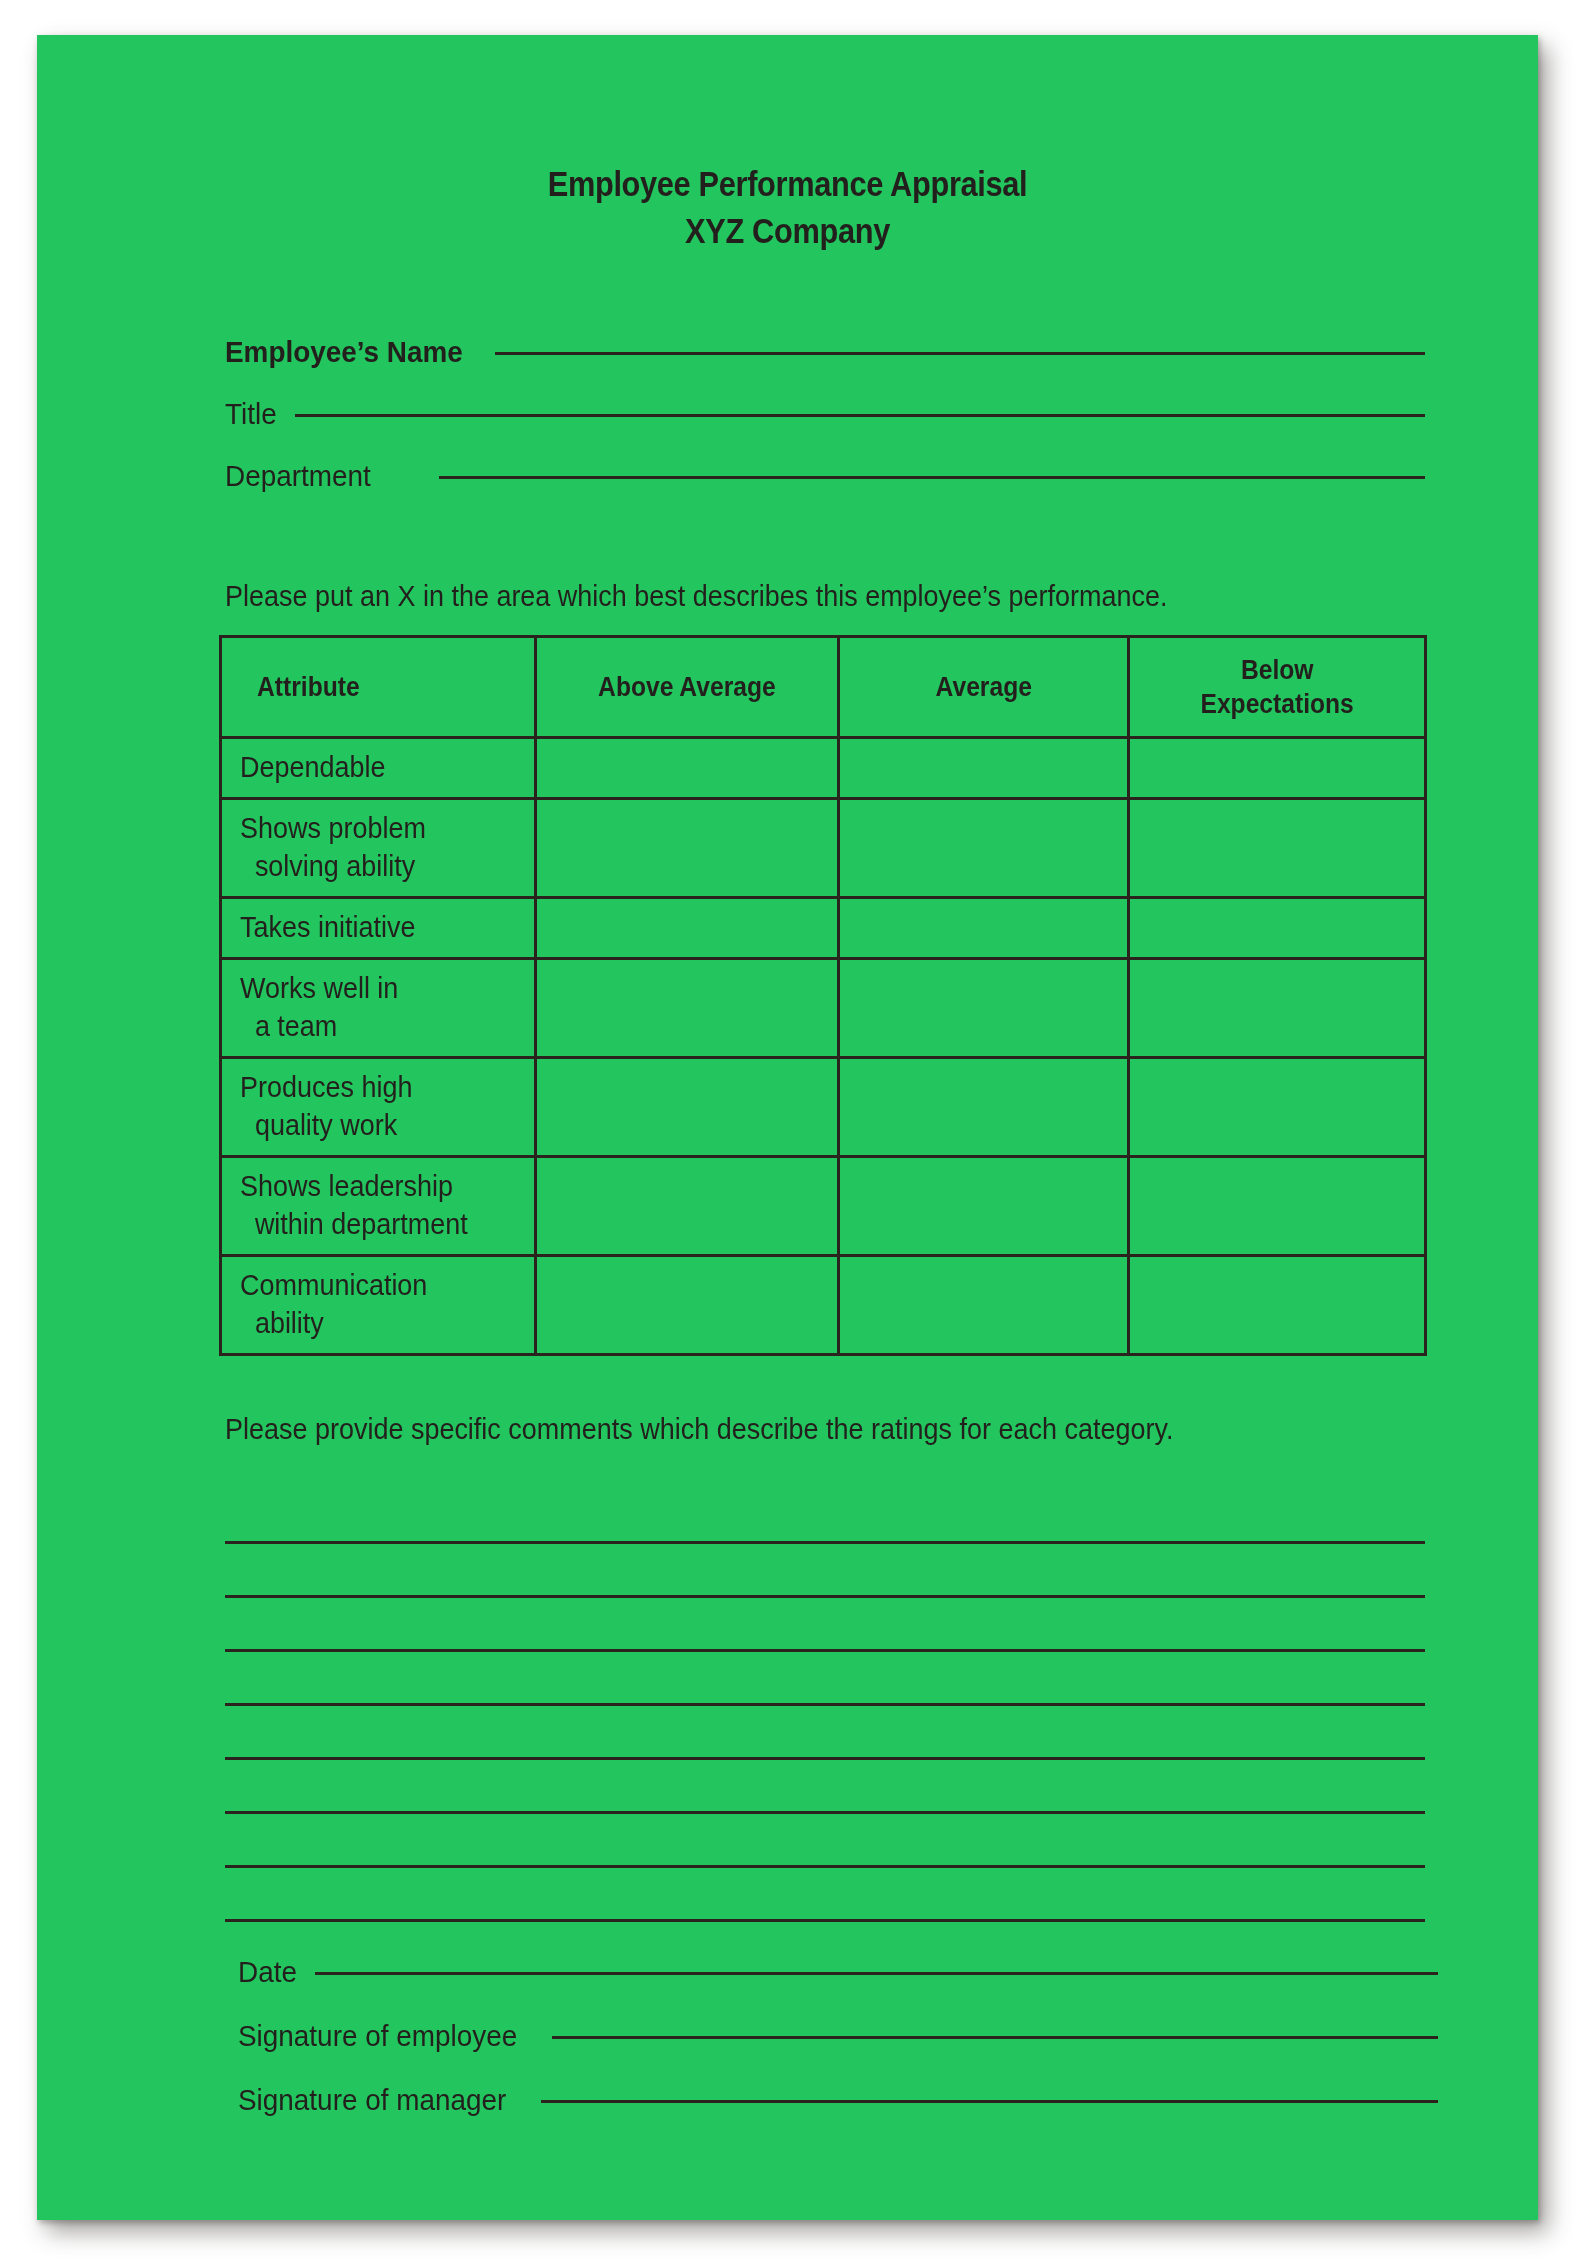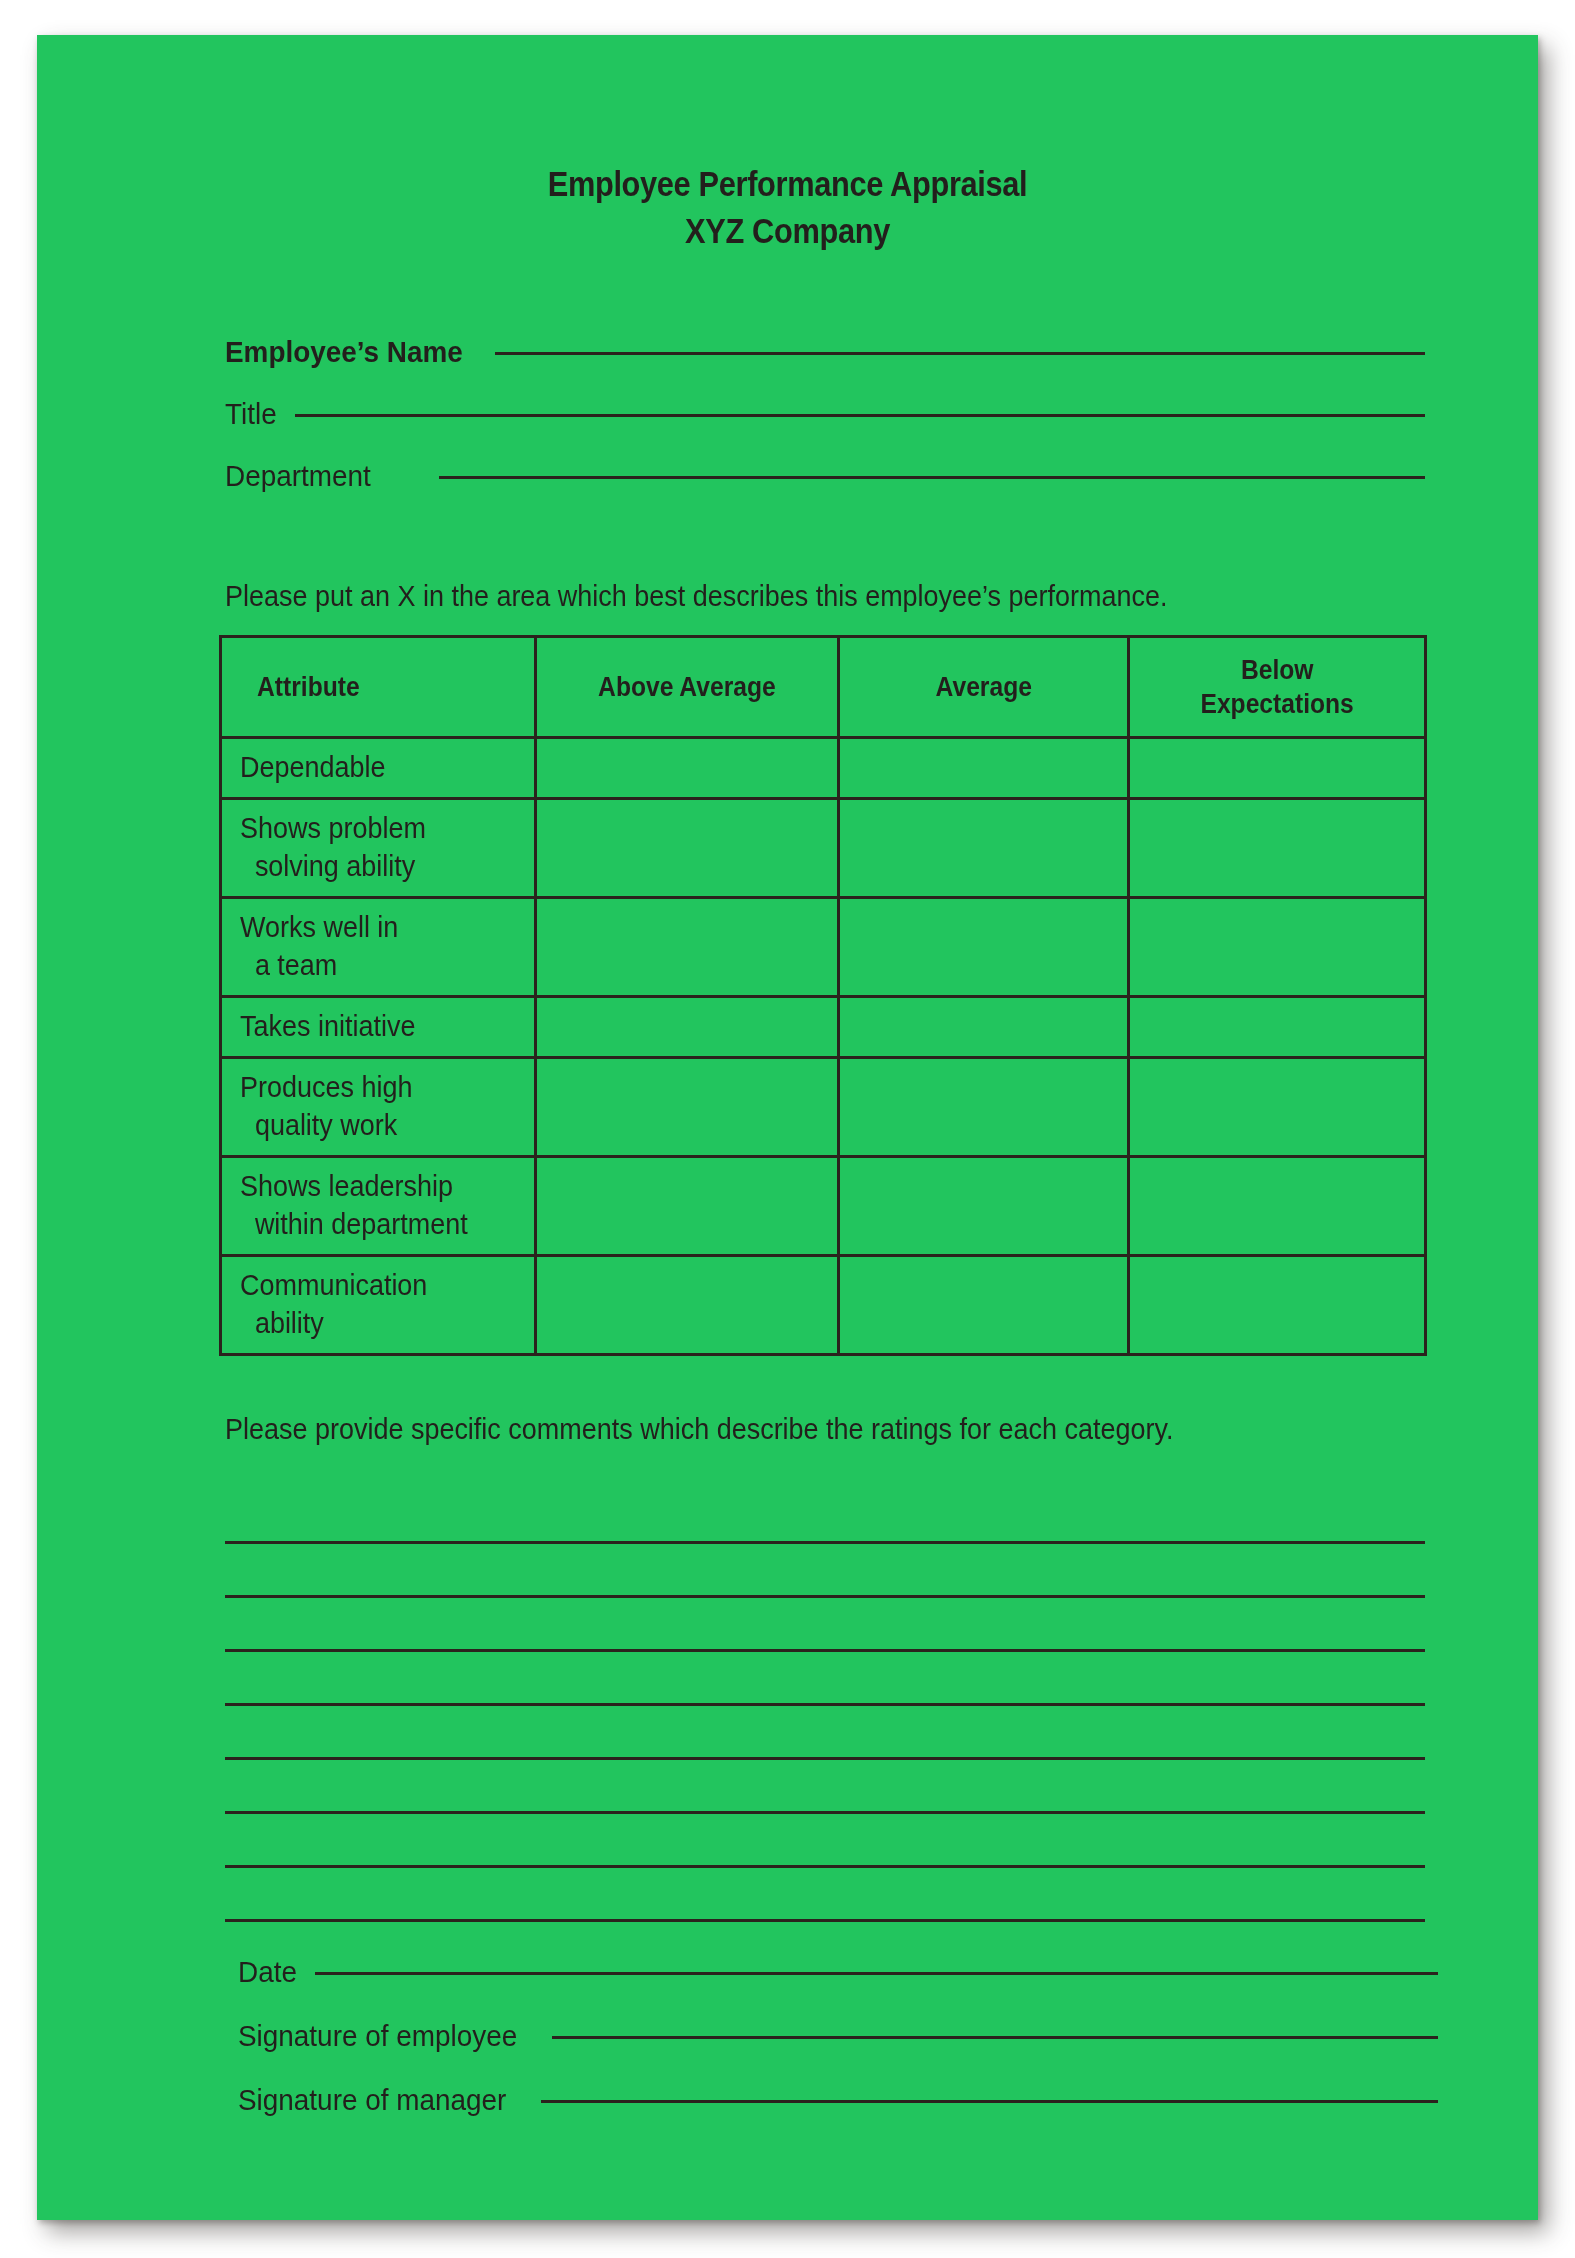--- a/index.html
+++ b/index.html
@@ -212,31 +212,31 @@
           <span class="attr-line">Shows problem</span>
           <span class="attr-line cont">solving ability</span>
         </td>
         <td class="mark-cell"></td>
         <td class="mark-cell"></td>
         <td class="mark-cell"></td>
       </tr>
 
       <tr>
         <td class="attr-cell">
+          <span class="attr-line">Takes initiative</span>
+        </td>
+        <td class="mark-cell"></td>
+        <td class="mark-cell"></td>
+        <td class="mark-cell"></td>
+      </tr>
+
+      <tr>
+        <td class="attr-cell">
           <span class="attr-line">Works well in</span>
           <span class="attr-line cont">a team</span>
-        </td>
-        <td class="mark-cell"></td>
-        <td class="mark-cell"></td>
-        <td class="mark-cell"></td>
-      </tr>
-
-      <tr>
-        <td class="attr-cell">
-          <span class="attr-line">Takes initiative</span>
         </td>
         <td class="mark-cell"></td>
         <td class="mark-cell"></td>
         <td class="mark-cell"></td>
       </tr>
 
       <tr>
         <td class="attr-cell">
           <span class="attr-line">Produces high</span>
           <span class="attr-line cont">quality work</span>

